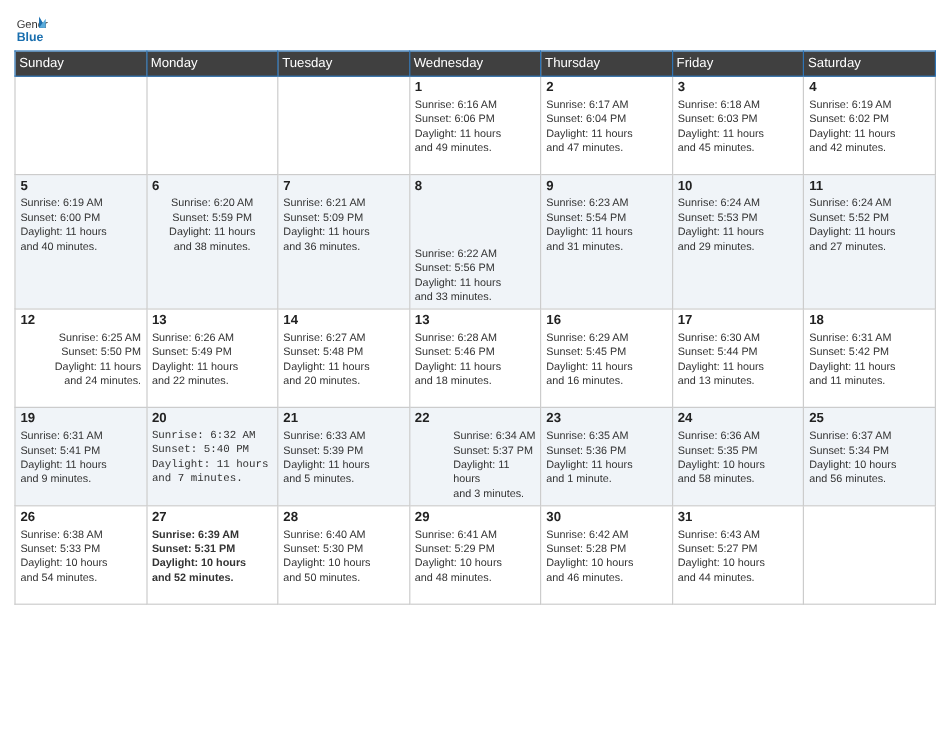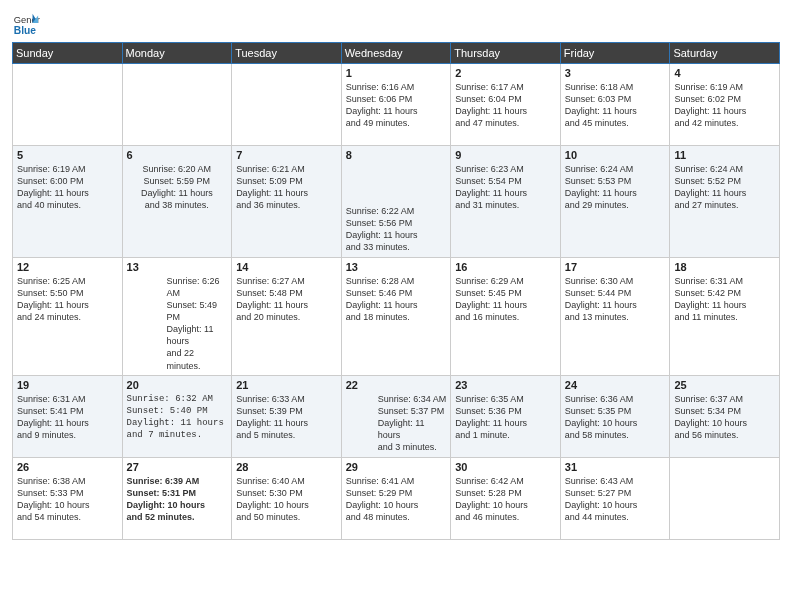--- a/index.html
+++ b/index.html
@@ -197,28 +197,28 @@
             <span class="day-num">11</span>
             <div class="day-info" style="white-space: pre-line;">Sunrise: 6:24 AM
 Sunset: 5:52 PM
 Daylight: 11 hours
 and 27 minutes.</div>
           </td>
         </tr>
         <tr>
           <td>
             <span class="day-num">12</span>
-            <div class="day-info" style="white-space: pre-line;">Sunrise: 6:25 AM
+            <div class="day-info" style="white-space: pre-line; text-align: right;">Sunrise: 6:25 AM
 Sunset: 5:50 PM
 Daylight: 11 hours
 and 24 minutes.</div>
           </td>
           <td>
             <span class="day-num">13</span>
-            <div class="day-info" style="white-space: pre-line; margin-left: 40px;">Sunrise: 6:26 AM
+            <div class="day-info" style="white-space: pre-line;">Sunrise: 6:26 AM
 Sunset: 5:49 PM
 Daylight: 11 hours
 and 22 minutes.</div>
           </td>
           <td>
             <span class="day-num">14</span>
             <div class="day-info" style="white-space: pre-line;">Sunrise: 6:27 AM
 Sunset: 5:48 PM
 Daylight: 11 hours
 and 20 minutes.</div>

